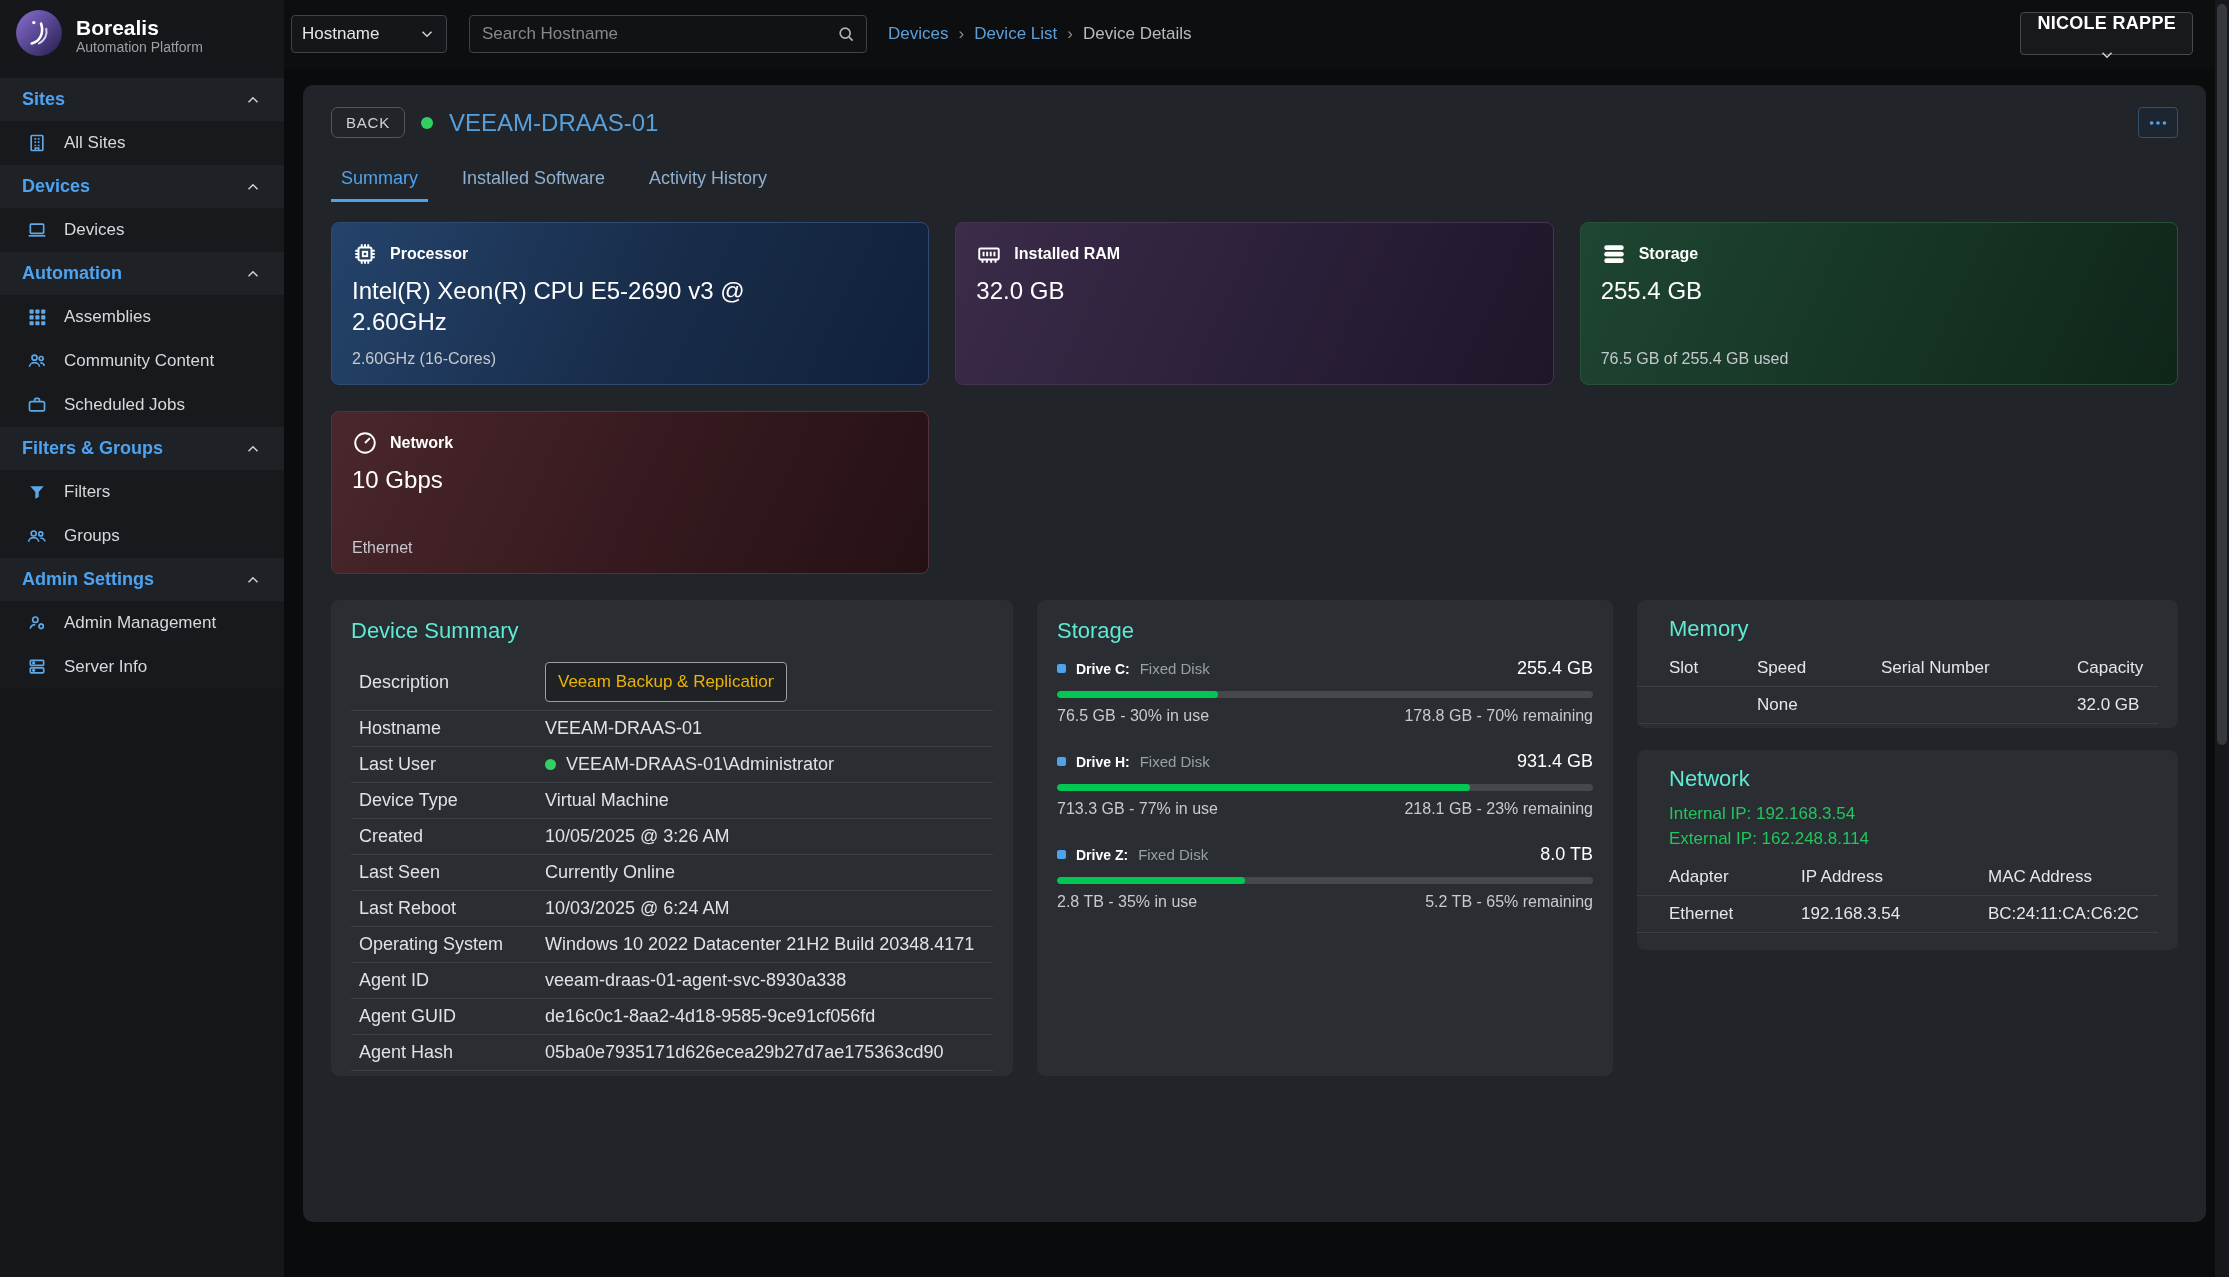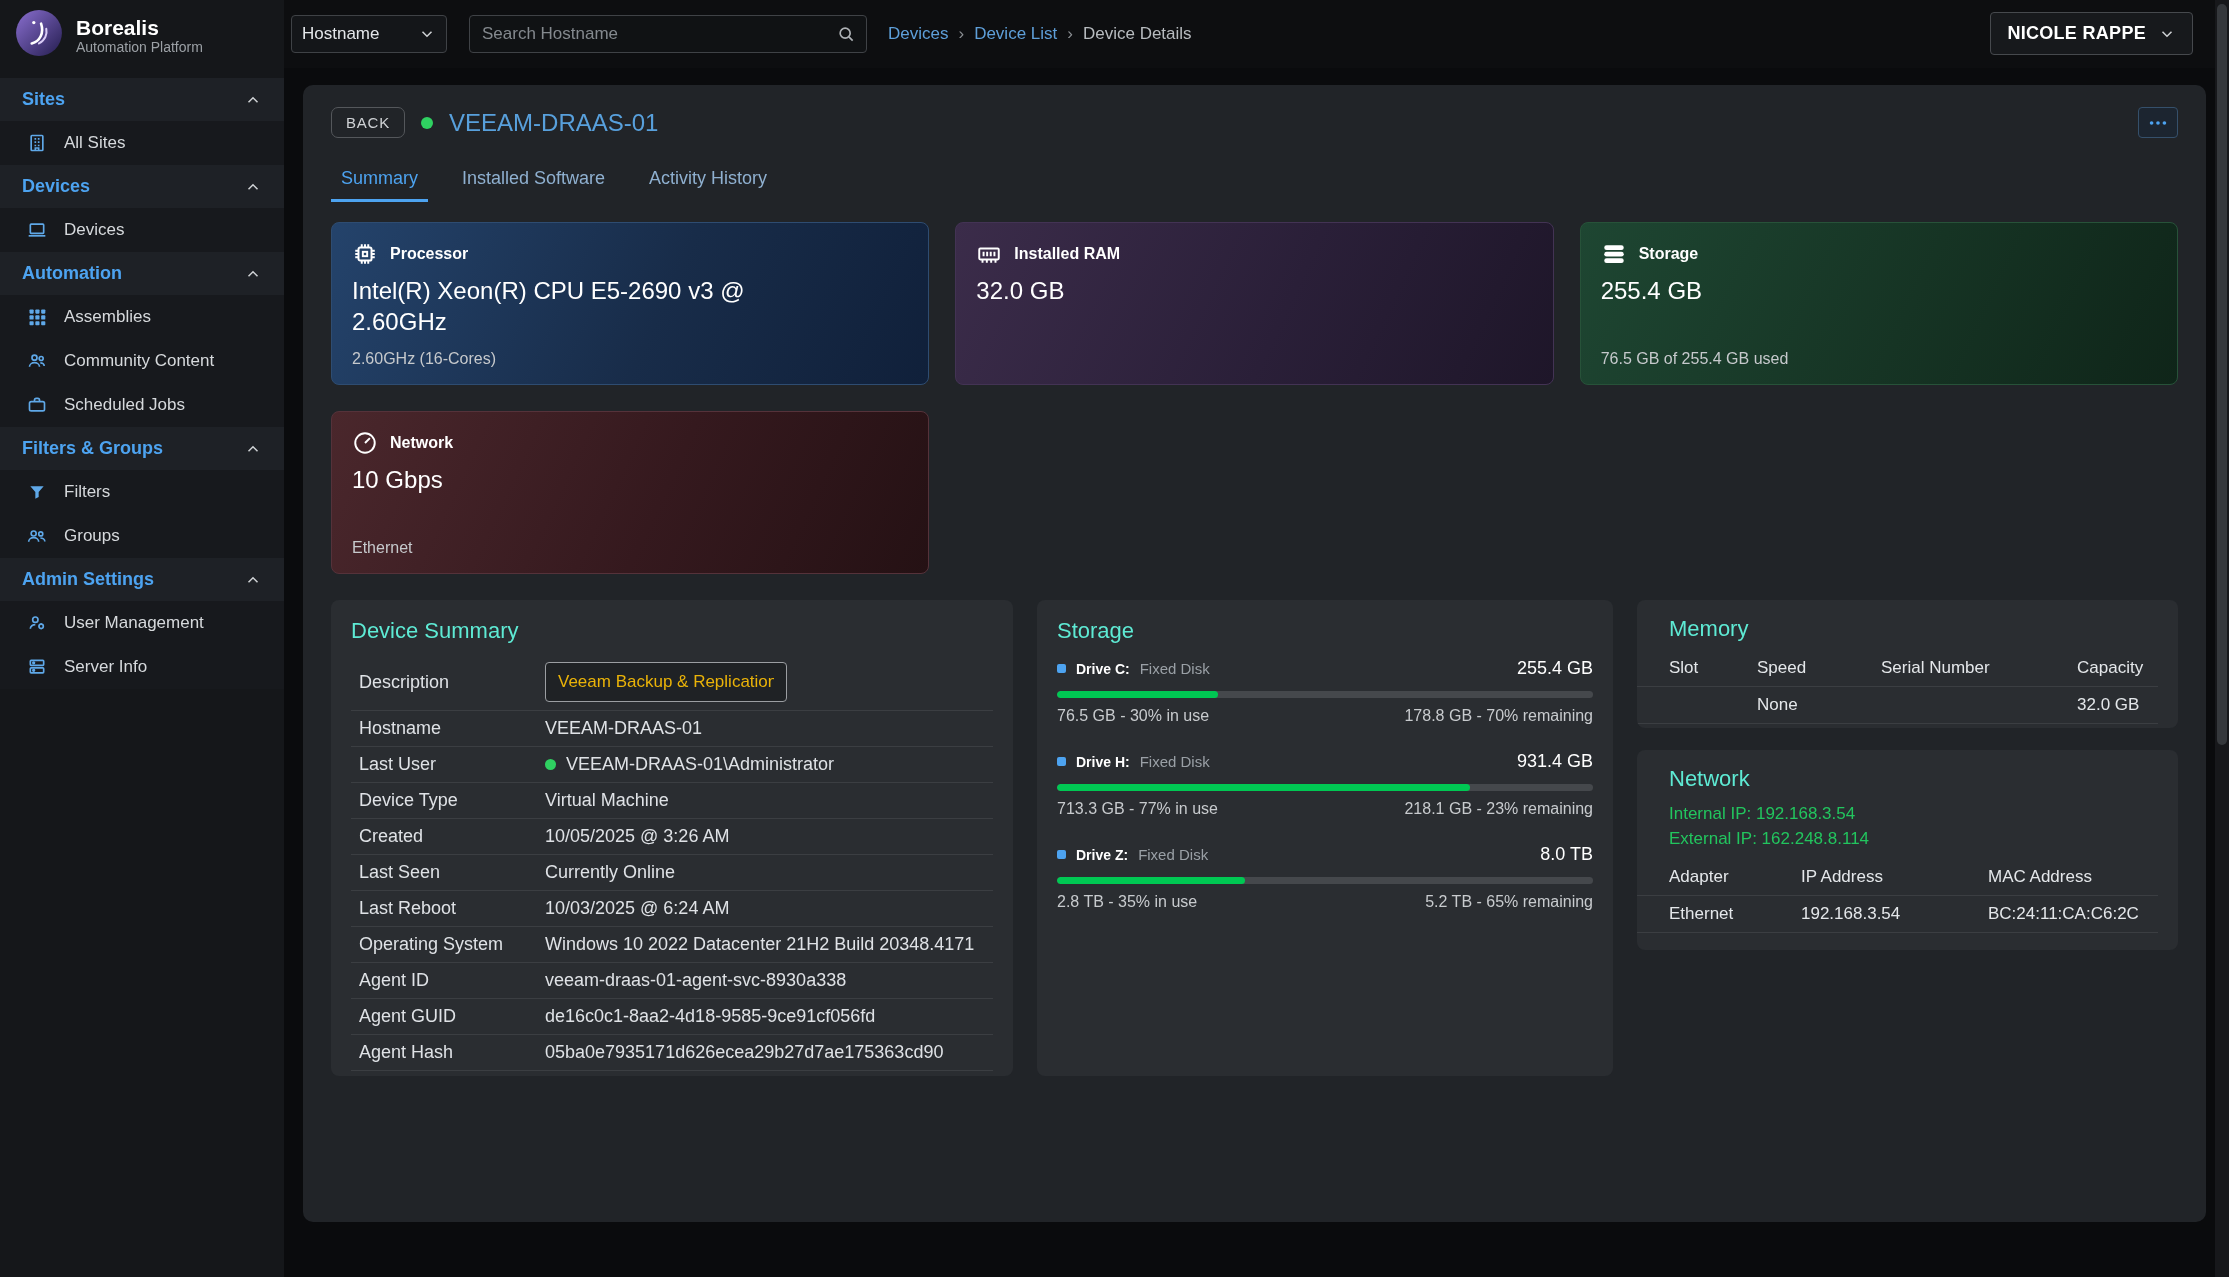--- a/index.html
+++ b/index.html
@@ -33,20 +33,21 @@
   .breadcrumb{position:absolute;left:888px;top:0;height:68px;display:flex;align-items:center;gap:10px;font-size:17px;}
   .bc-link{color:#5e9fd9;cursor:pointer;}
   .bc-sep{color:#8a8e92;}
   .bc-current{color:#b7bbbf;}
   .user-btn{
     position:absolute;right:36px;top:12px;height:43px;box-sizing:border-box;
     background:#17191c;border:1px solid #46494d;border-radius:4px;
     display:flex;align-items:center;gap:12px;padding:0 16px;
     color:#fff;font-size:18px;font-weight:bold;letter-spacing:.3px;cursor:pointer;
     font-family:"Liberation Sans",sans-serif;
+    flex-direction:column;
   }
   .chev-d{display:flex;color:#cfd2d5;}
   
   .sidebar{position:absolute;top:0;left:0;width:284px;height:1277px;background:#15171a;z-index:6;}
   .nav{margin-top:78px;}
   .nav-header{
     height:43px;background:#1e2126;display:flex;align-items:center;justify-content:space-between;
     padding:0 22px;cursor:pointer;
   }
   .nav-header-label{color:#4da3f0;font-weight:bold;font-size:18px;}
@@ -314,21 +315,21 @@
     </div>
     <div class="nav-item">
       <span class="nav-icon">
         <svg width="20" height="20" viewBox="0 0 24 24" fill="none" stroke="currentColor" stroke-width="2">
             <circle cx="10" cy="8" r="3.2"></circle>
             <path d="M4 19c0-3.2 2.8-5 6-5"></path>
             <circle cx="17" cy="16" r="2.6"></circle>
             <path d="M17 12.4v1M17 18.6v1M13.9 16h1M19.1 16h1"></path>
           </svg>
       </span>
-      <span>User Management</span>
+      <span>Admin Management</span>
     </div>
     <div class="nav-item">
       <span class="nav-icon">
         <svg width="20" height="20" viewBox="0 0 24 24" fill="none" stroke="currentColor" stroke-width="2">
             <rect x="4" y="4" width="16" height="6" rx="1"></rect>
             <rect x="4" y="13" width="16" height="6" rx="1"></rect>
             <circle cx="8" cy="7" r="1" fill="currentColor"></circle>
             <circle cx="8" cy="16" r="1" fill="currentColor"></circle>
           </svg>
       </span>

